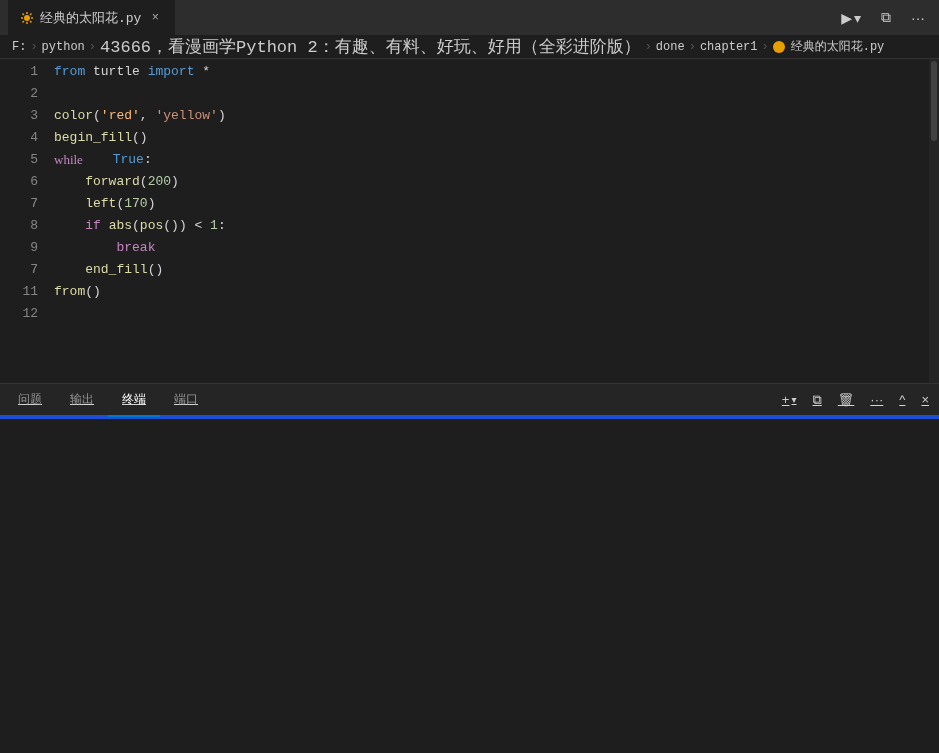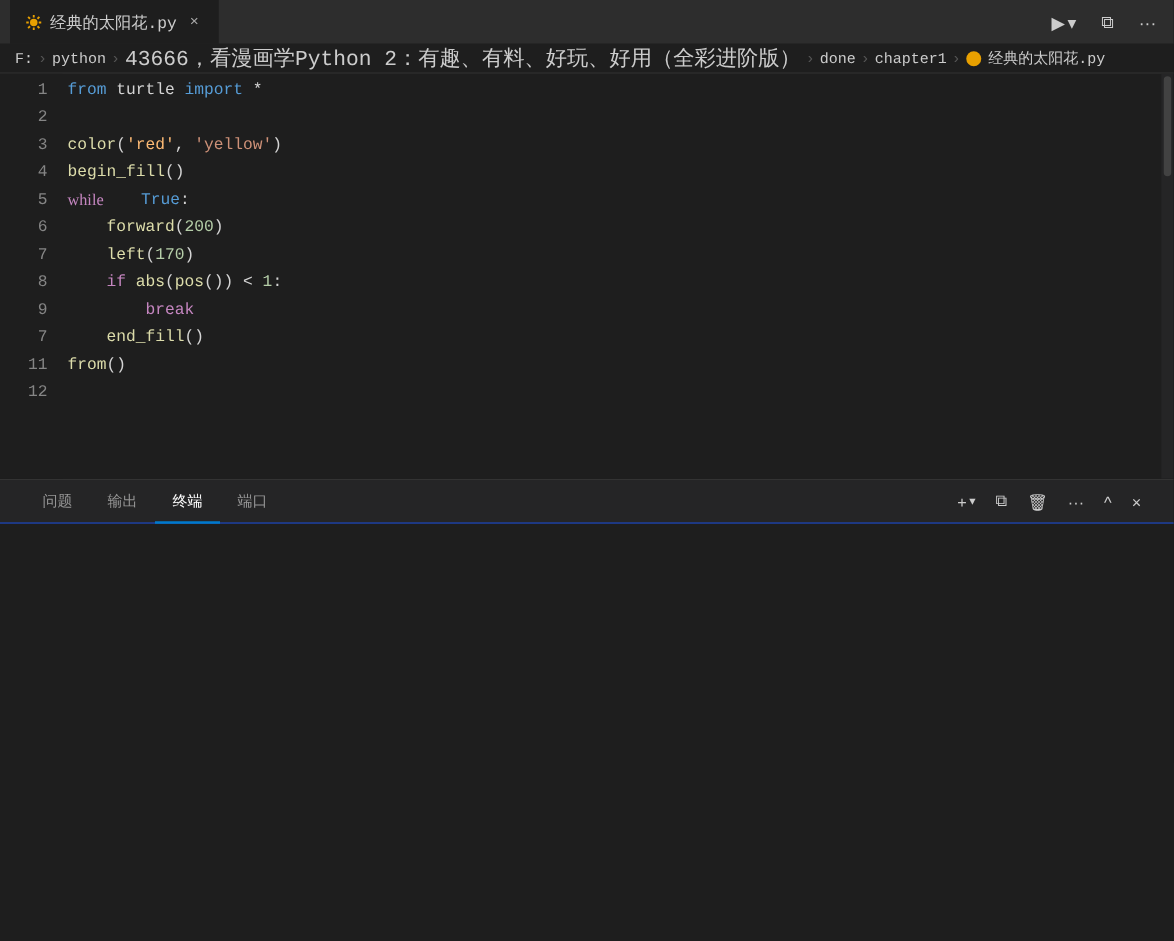--- a/index.html
+++ b/index.html
@@ -160,23 +160,24 @@
       display: flex;
       flex-direction: column;
       flex-shrink: 0;
       border-top: 1px solid #333;
     }
     .panel-tabs {
       height: 35px;
       background: #252526;
       display: flex;
       align-items: center;
-      padding: 0 20px;
-      flex-shrink: 0;
-      border-bottom: 1px solid #1d4ed8;
+      padding: 0 4px;
+      flex-shrink: 0;
+      border-bottom: 4px solid #1d4ed8;
+      text-decoration: underline;
     }
     .panel-tab {
       padding: 0 14px;
       height: 35px;
       display: flex;
       align-items: center;
       font-size: 12px;
       color: #969696;
       cursor: pointer;
       position: relative;

